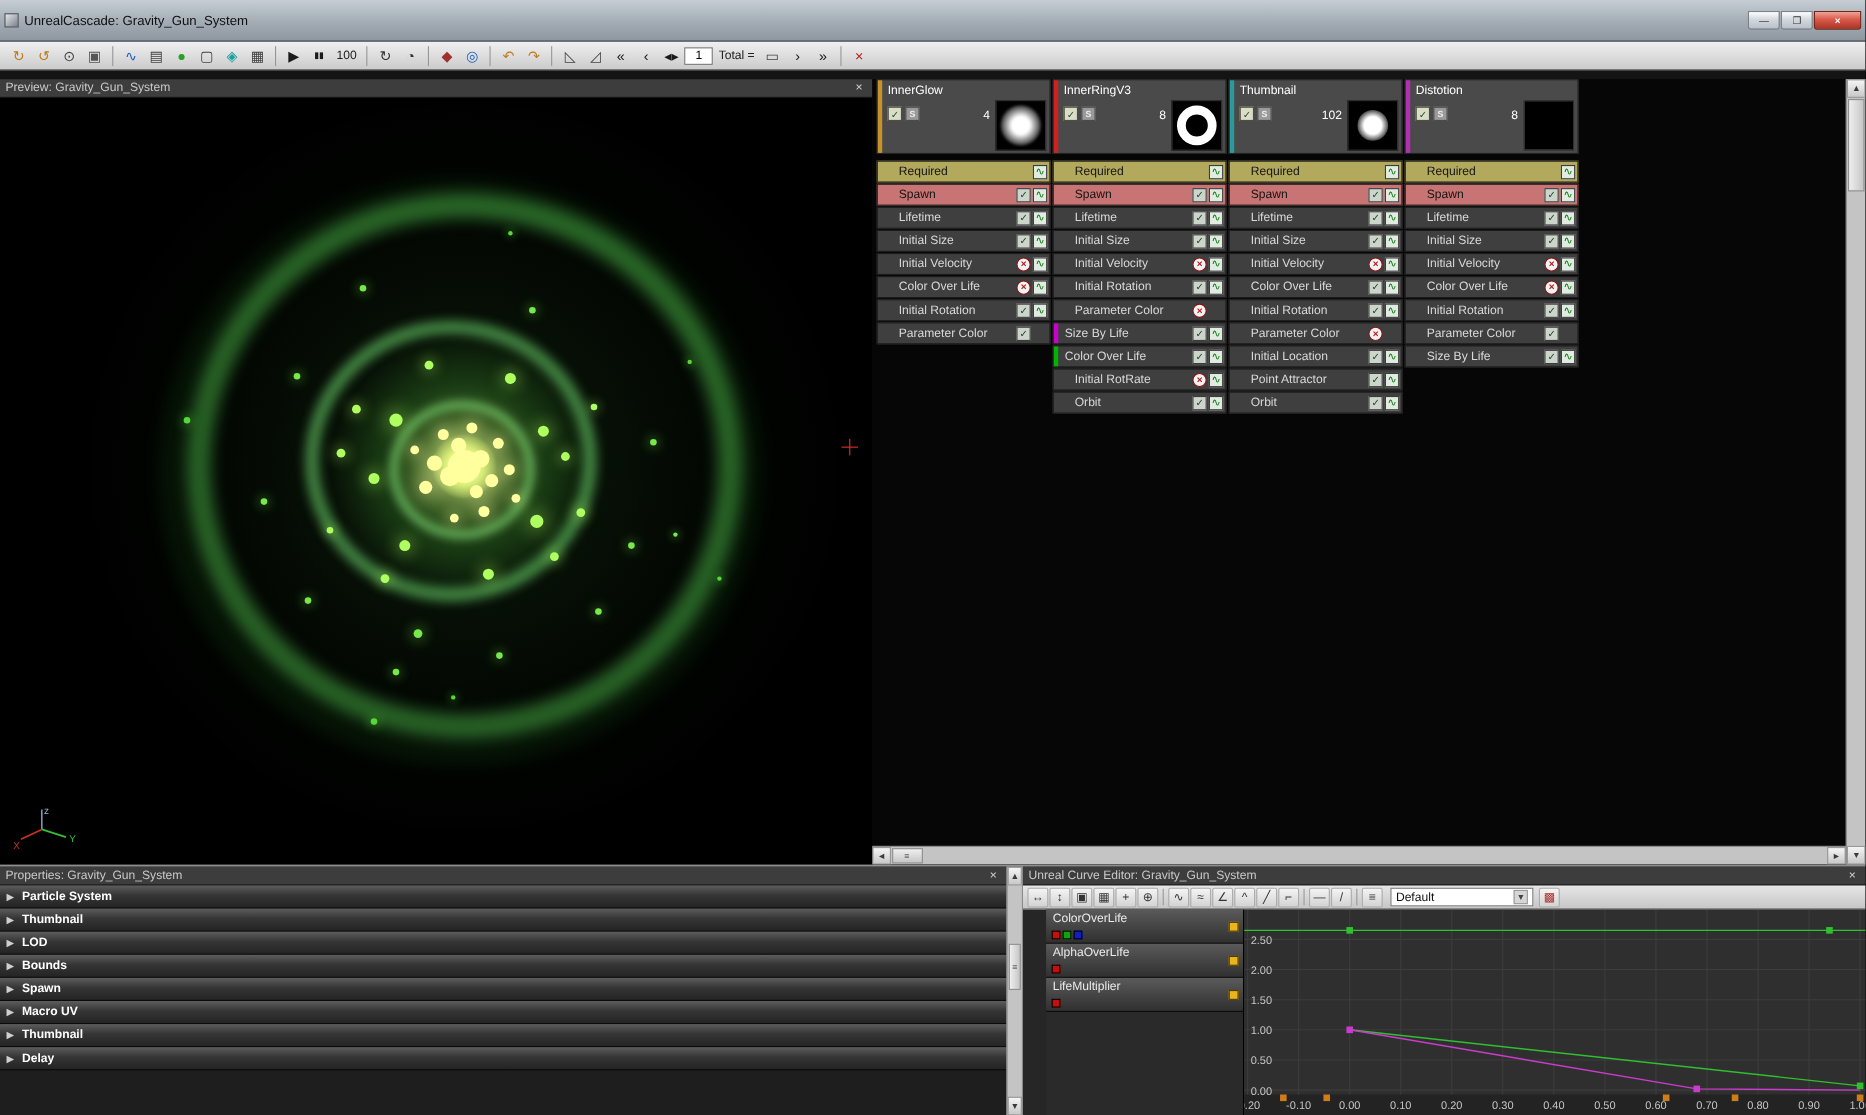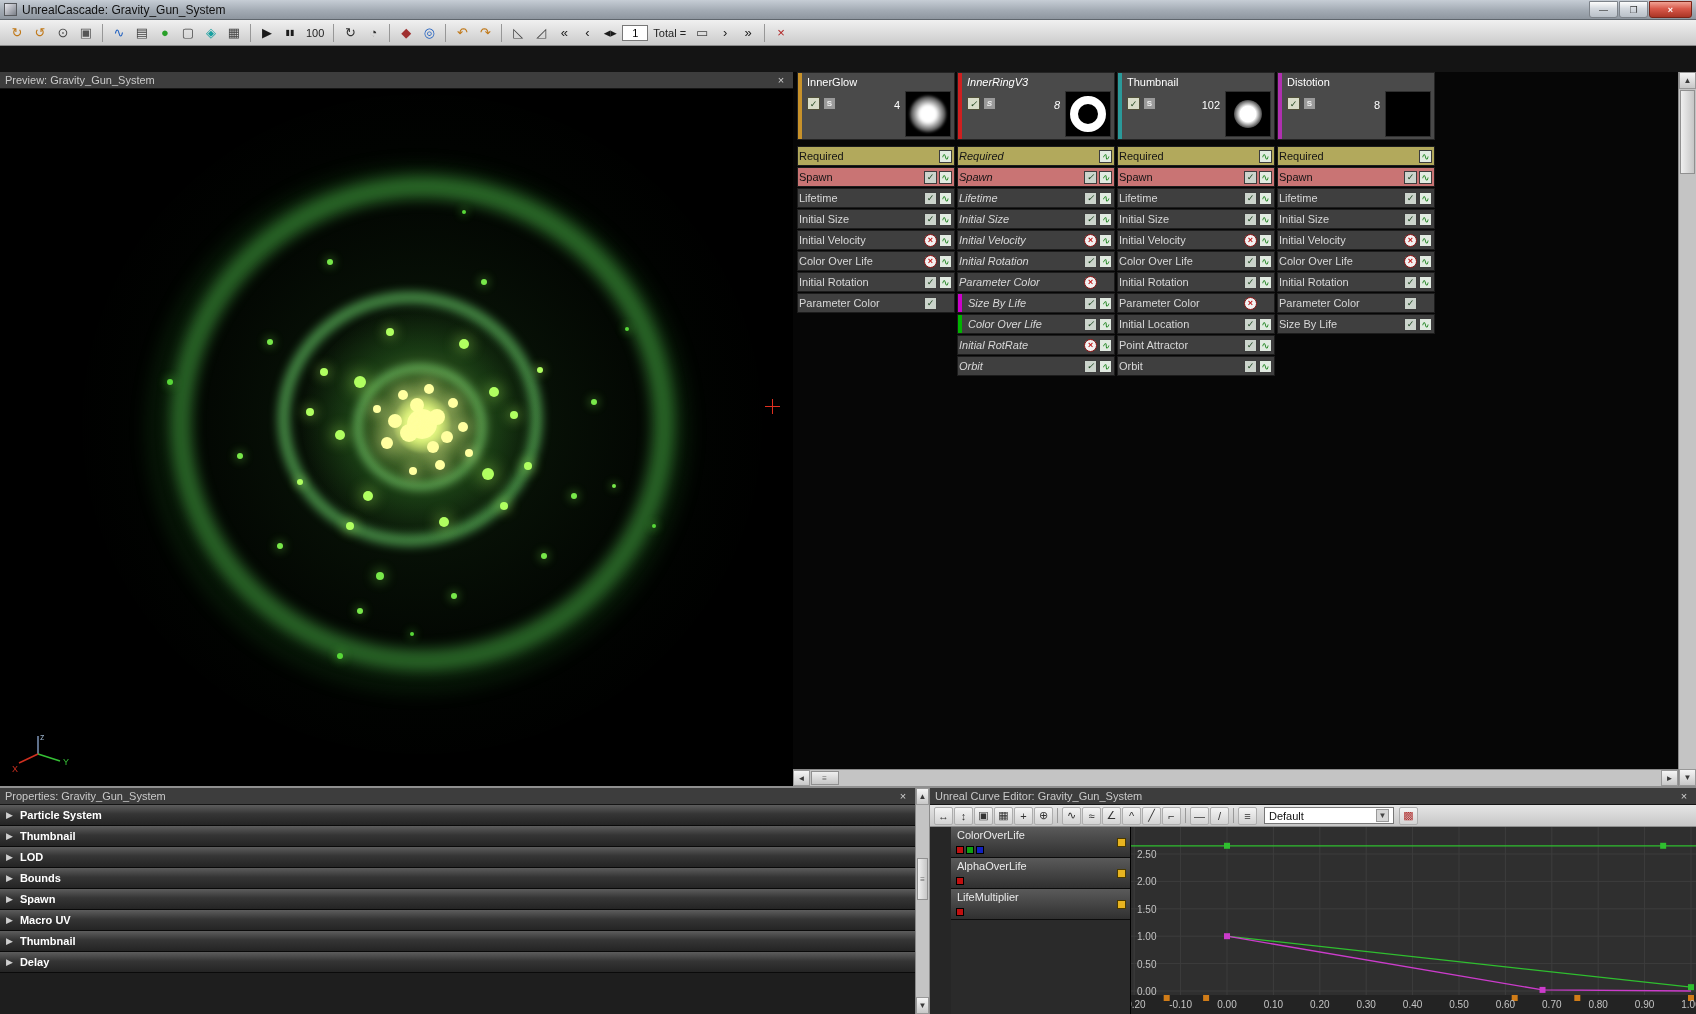--- a/index.html
+++ b/index.html
@@ -1,21 +1,21 @@
 <!DOCTYPE html>
 <html><head>
 <meta charset="utf-8">
 <style>
   * { box-sizing: border-box; }
   body { margin:0; width:1696px; height:1014px; overflow:hidden; background:#000;
          font-family:"Liberation Sans", sans-serif; user-select:none; }
   .app { position:relative; width:1696px; height:1014px; background:#141414; }
 
   
-  .titlebar { height:20px; background:linear-gradient(#c6cdd5,#a3abb4 55%,#8e969f);
+  .titlebar { height:38px; background:linear-gradient(#c6cdd5,#a3abb4 55%,#8e969f);
               border-bottom:1px solid #5f666d; display:flex; align-items:center; padding:0 4px; }
   .app-icon { width:13px; height:13px; margin-right:5px; border:1px solid #55585c;
               background:linear-gradient(135deg,#e8e8ee,#7a7f88); }
   .title { font-size:12px; color:#101010; }
   .win-controls { margin-left:auto; display:flex; }
   .win-btn { width:29px; height:17px; margin-left:1px; display:flex; align-items:center; justify-content:center;
              font-size:9px; color:#333; border:1px solid #7d838a; border-radius:0 0 3px 3px;
              background:linear-gradient(#fdfdfd,#d3d8de 45%,#b9c0c8); }
   .win-btn.close { width:43px; color:#fff; font-weight:bold;
              background:linear-gradient(#f0a294,#d8594a 45%,#aa3526); border-color:#7a2418; }
@@ -76,21 +76,21 @@
                 background:radial-gradient(circle,#fff 30%, rgba(255,255,255,.35) 62%, transparent 72%); filter:blur(1px); }
   .shape-ring { width:36px; height:36px; border-radius:50%; margin:4px; border:8px solid #fff; filter:blur(.5px); }
   .shape-dot  { width:28px; height:28px; border-radius:50%; margin:8px;
                 background:radial-gradient(circle,#fff 40%, rgba(255,255,255,.3) 70%, transparent 78%); }
   .shape-black{ width:44px; height:44px; background:#000; }
 
   .module-row { position:relative; height:20px; margin-top:1px; background:#3f3f3f;
                 display:flex; align-items:center; border:1px solid #1c1c1c; }
   .module-row.required { background:#b2a95c; }
   .module-row.spawn    { background:#c97474; }
-  .module-label { font-size:11px; color:#d8d8d8; padding-left:1px; white-space:nowrap; }
+  .module-label { font-size:11px; color:#d8d8d8; padding-left:19px; white-space:nowrap; }
   .module-row.required .module-label, .module-row.spawn .module-label { color:#141414; }
   .module-row.striped .module-label { padding-left:10px; }
   .module-stripe { position:absolute; left:0; top:0; bottom:0; width:4px; }
   .module-icons { position:absolute; right:2px; display:flex; gap:2px; }
   .micon { width:13px; height:13px; display:flex; align-items:center; justify-content:center; font-size:9px; }
   .micon.check { background:#ccd4cc; border:1px solid #3c3c3c; color:#17421a; }
   .micon.graph { background:#e2ebe2; border:1px solid #3c3c3c; color:#0b7a0b; font-size:10px; }
   .micon.redx  { background:#f2f2f2; border:1px solid #8c1212; border-radius:50%; color:#c01212; font-weight:bold; }
   .micon.empty { visibility:hidden; }
 
@@ -340,21 +340,21 @@
               </div>
             </div>
             <div class="module-row normal">
               <div class="module-label">Parameter Color</div>
               <div class="module-icons">
                 <div class="micon check">✓</div>
                 <div class="micon empty"></div>
               </div>
             </div>
           </div>
-          <div class="emitter-col" style="left: 164px; font-style: italic;">
+          <div class="emitter-col" style="left: 164px;">
             <div class="emitter-header">
               <div class="stripe" style="background: rgb(208, 32, 32);"></div>
               <div class="emitter-name">InnerRingV3</div>
               <div class="emitter-controls">
                 <div class="mini check">✓</div>
                 <div class="mini solo">S</div>
               </div>
               <div class="emitter-count">8</div>
               <div class="emitter-thumb">
                 <div class="shape-ring"></div>

